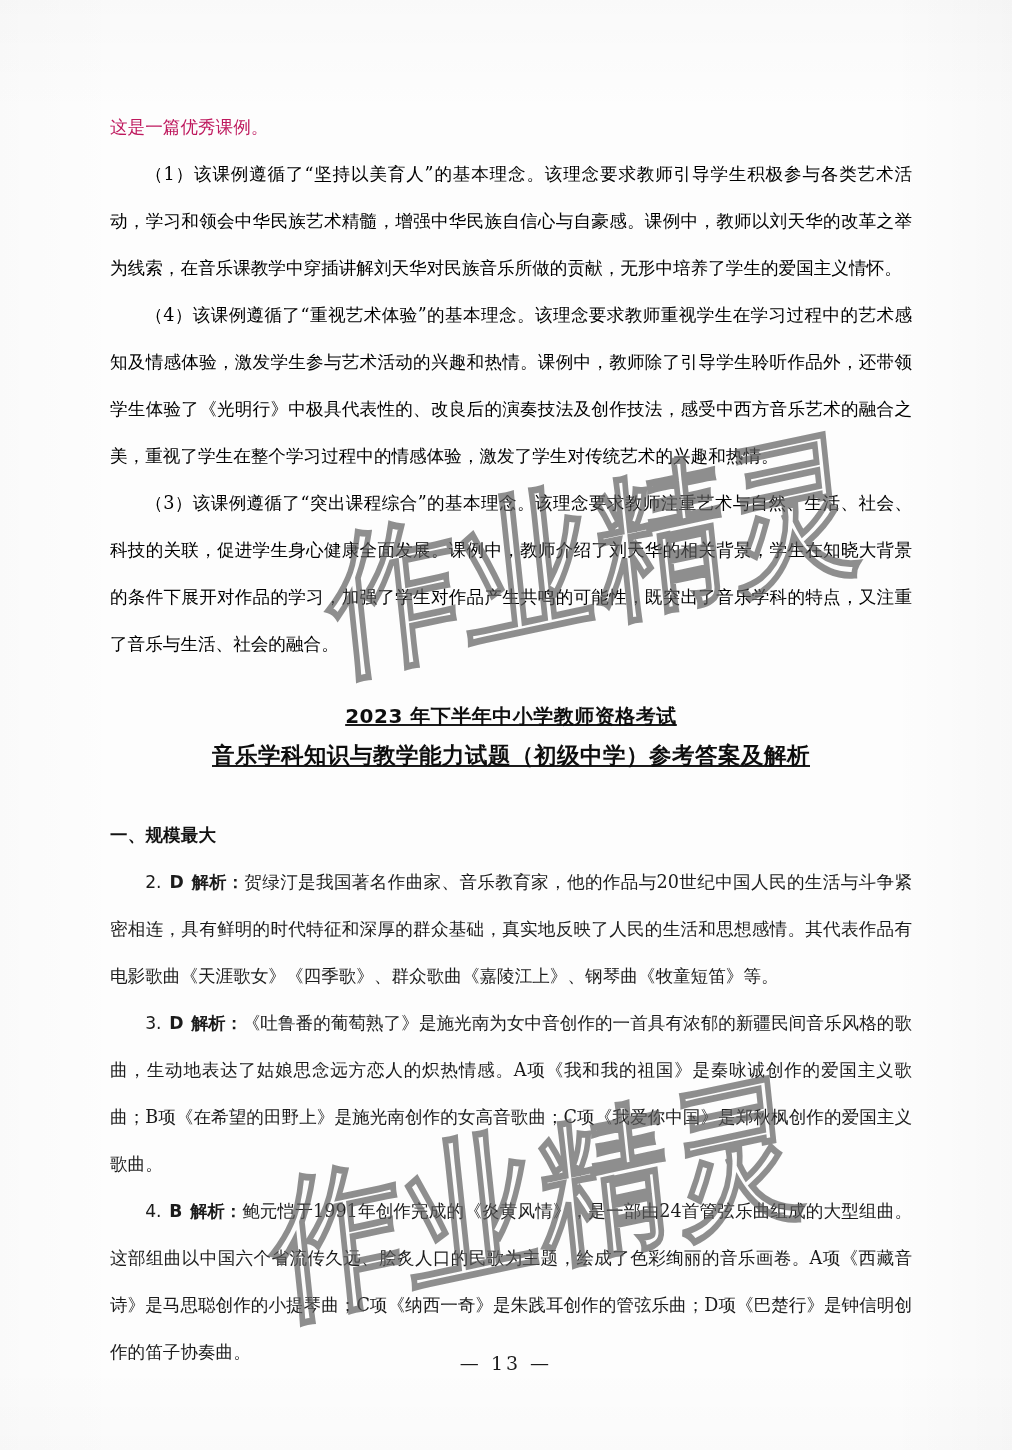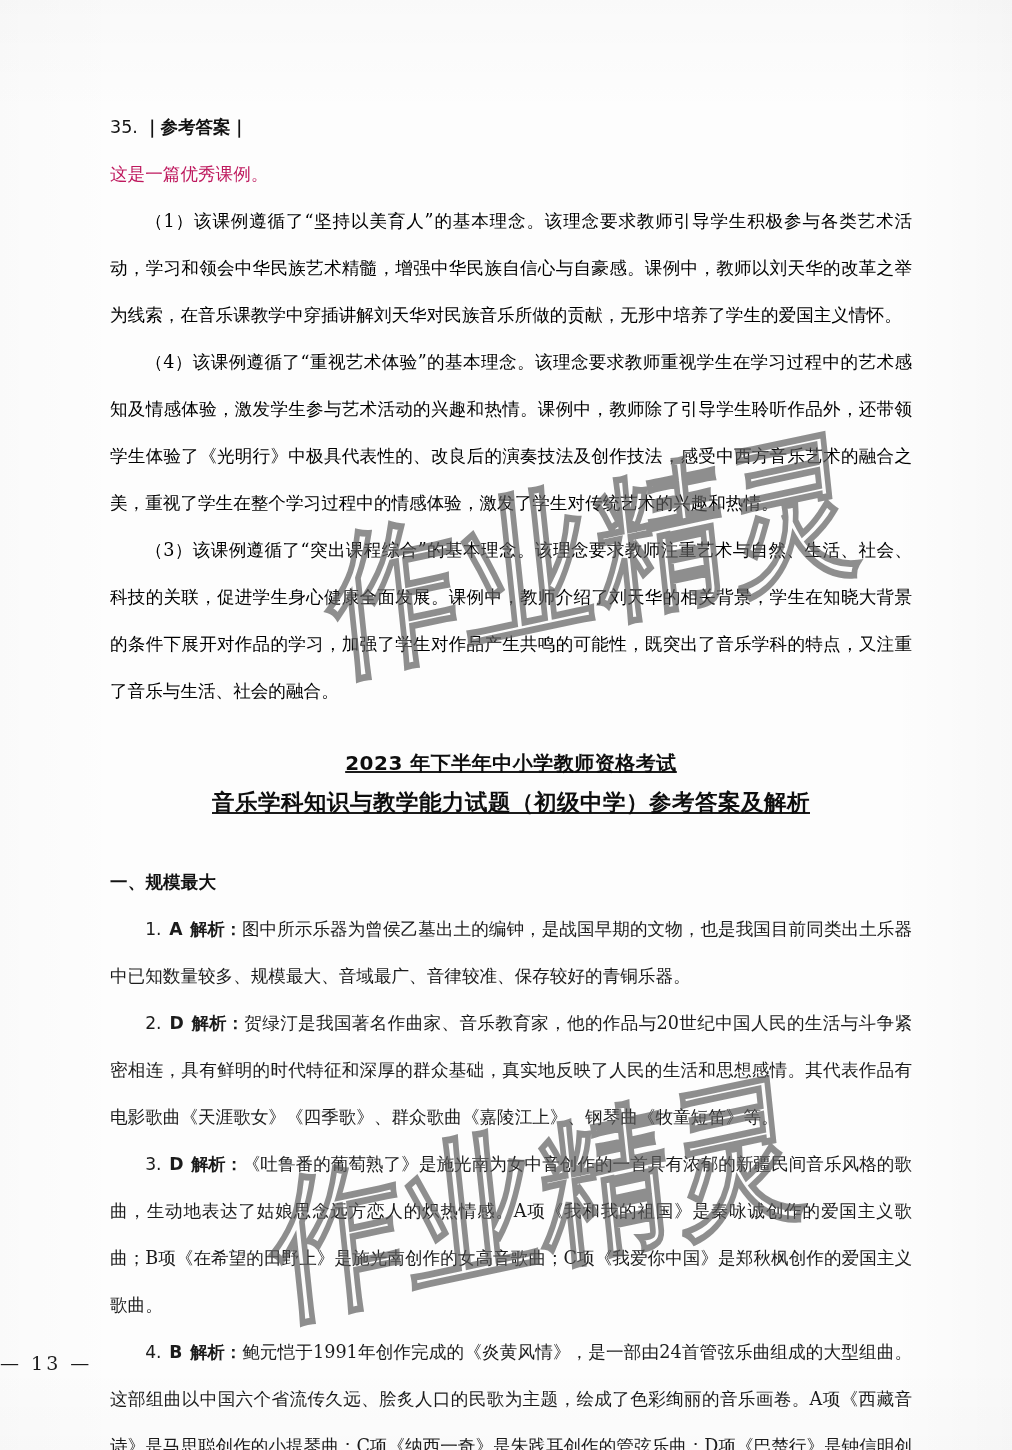--- a/index.html
+++ b/index.html
@@ -118,21 +118,21 @@
     font-family: "DejaVu Sans", "Liberation Sans", sans-serif;
     font-size: 17.2px;
     font-weight: bold;
   }
 
   
   #pagenum {
     position: absolute;
     left: 0; right: 0;
     top: 1352px;
-    text-align: left;
+    text-align: center;
     font-family: "DejaVu Serif", "Liberation Serif", serif;
     font-size: 19px;
     color: #1b1b1b;
     letter-spacing: 3px;
   }
 
   
   .wm {
     position: absolute;
     pointer-events: none;
@@ -164,45 +164,36 @@
 <body>
 
 <div id="page">
 
   <div class="wm" id="wm-top">作业精灵</div>
   <div class="wm" id="wm-bottom">作业精灵</div>
 
   <div id="content">
 
 
-    <div class="ans-label">
-      <span>35.</span>
-      <b>｜参考答案｜</b>
-    </div>
 
     <div class="plain">这是一篇优秀课例。</div>
 
     <div class="para">（1）该课例遵循了“坚持以美育人”的基本理念。该理念要求教师引导学生积极参与各类艺术活动，学习和领会中华民族艺术精髓，增强中华民族自信心与自豪感。课例中，教师以刘天华的改革之举为线索，在音乐课教学中穿插讲解刘天华对民族音乐所做的贡献，无形中培养了学生的爱国主义情怀。</div>
     <div class="para">（4）该课例遵循了“重视艺术体验”的基本理念。该理念要求教师重视学生在学习过程中的艺术感知及情感体验，激发学生参与艺术活动的兴趣和热情。课例中，教师除了引导学生聆听作品外，还带领学生体验了《光明行》中极具代表性的、改良后的演奏技法及创作技法，感受中西方音乐艺术的融合之美，重视了学生在整个学习过程中的情感体验，激发了学生对传统艺术的兴趣和热情。</div>
     <div class="para">（3）该课例遵循了“突出课程综合”的基本理念。该理念要求教师注重艺术与自然、生活、社会、科技的关联，促进学生身心健康全面发展。课例中，教师介绍了刘天华的相关背景，学生在知晓大背景的条件下展开对作品的学习，加强了学生对作品产生共鸣的可能性，既突出了音乐学科的特点，又注重了音乐与生活、社会的融合。</div>
 
     <div class="title-block">
       <div class="title-line l1">2023 年下半年中小学教师资格考试</div>
       <div class="title-line l2">音乐学科知识与教学能力试题（初级中学）参考答案及解析</div>
     </div>
 
     <div class="spacer-md"></div>
 
     <div class="sec-head">一、规模最大</div>
 
-    <div class="entry">
-      <span class="num">1.</span>
-      <span class="opt">A</span>
-      <span class="jx">解析：</span><span>图中所示乐器为曾侯乙墓出土的编钟，是战国早期的文物，也是我国目前同类出土乐器中已知数量较多、规模最大、音域最广、音律较准、保存较好的青铜乐器。</span>
-    </div>
 
     <div class="entry">
       <span class="num">2.</span>
       <span class="opt">D</span>
       <span class="jx">解析：</span><span>贺绿汀是我国著名作曲家、音乐教育家，他的作品与20世纪中国人民的生活与斗争紧密相连，具有鲜明的时代特征和深厚的群众基础，真实地反映了人民的生活和思想感情。其代表作品有电影歌曲《天涯歌女》《四季歌》、群众歌曲《嘉陵江上》、钢琴曲《牧童短笛》等。</span>
     </div>
 
     <div class="entry">
       <span class="num">3.</span>
       <span class="opt">D</span>

